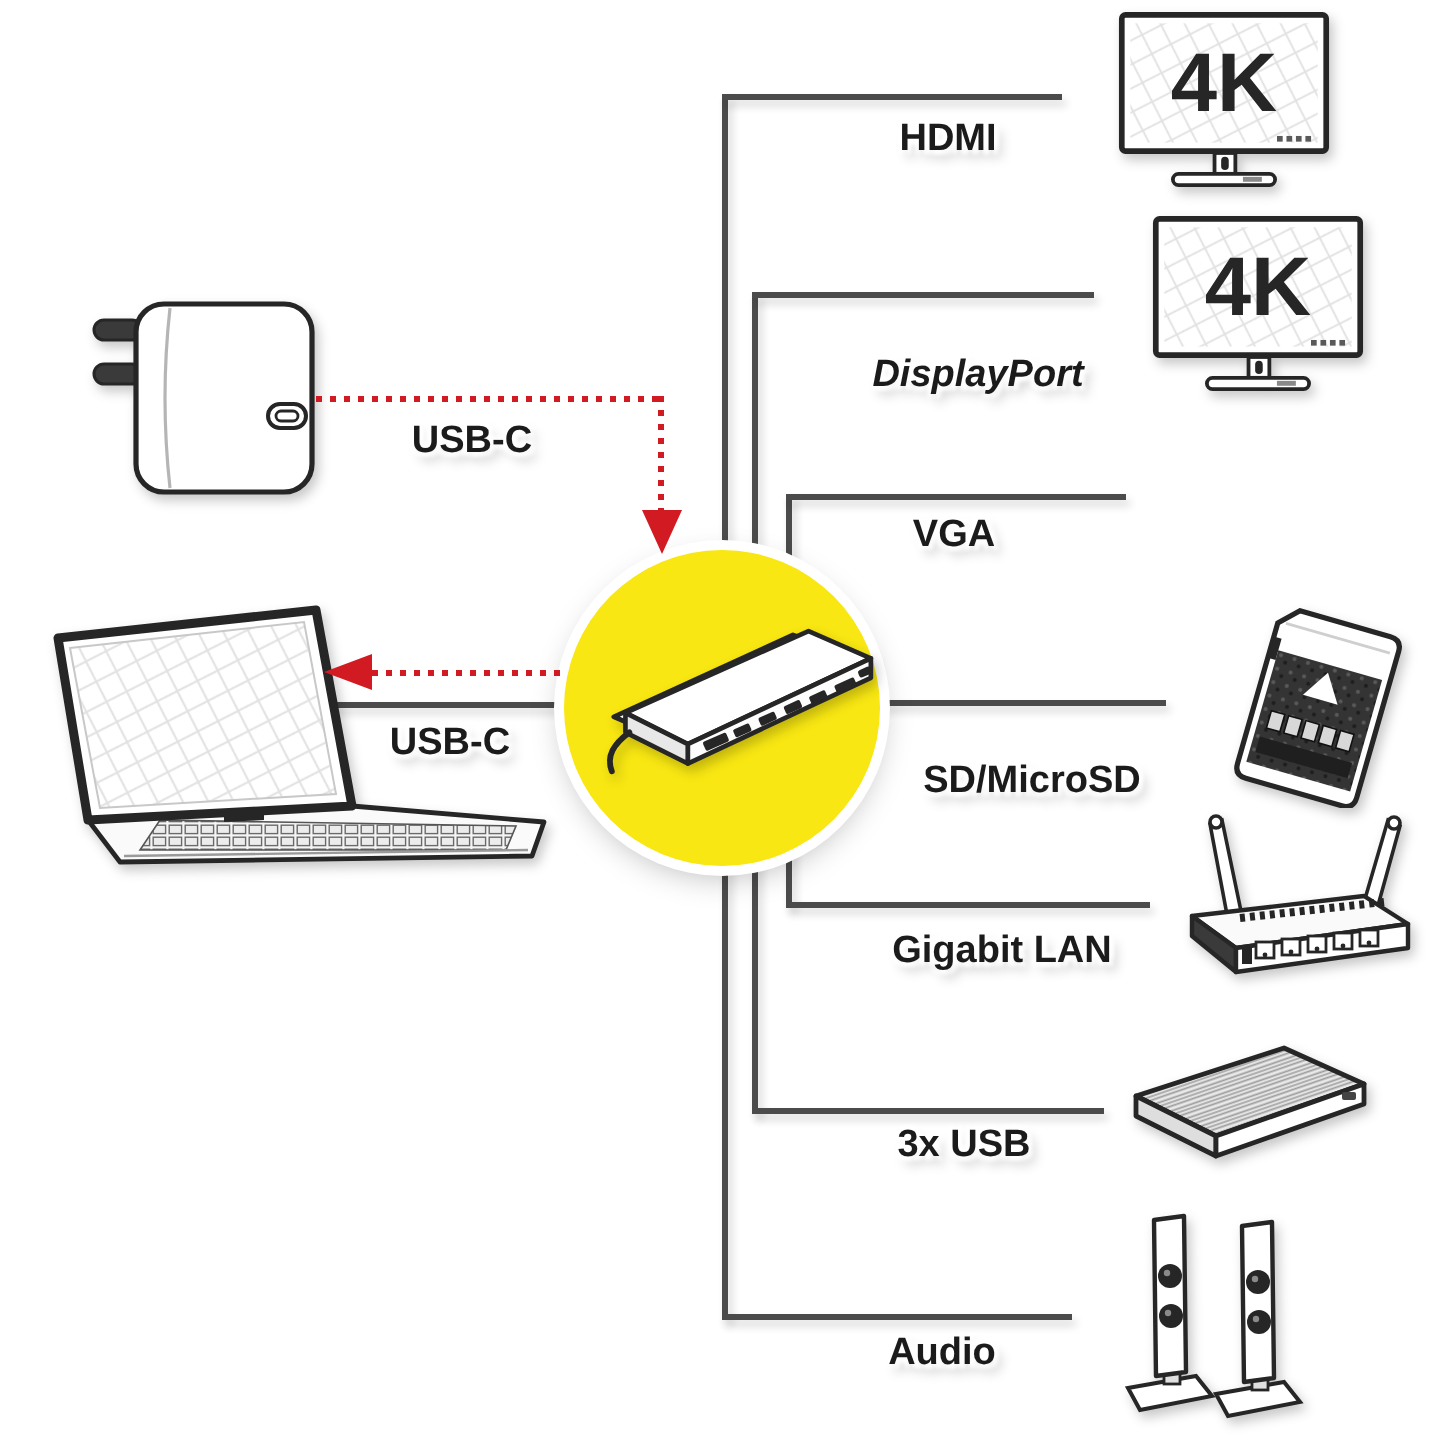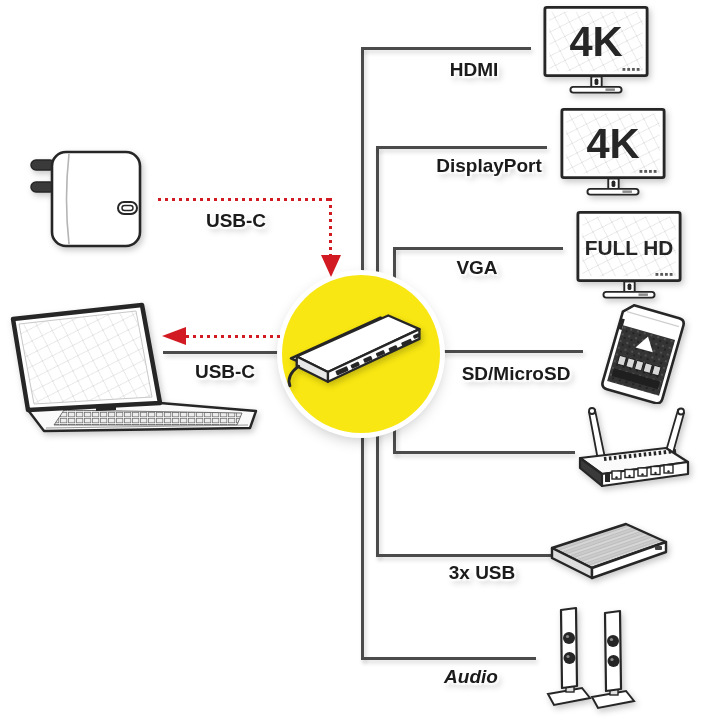--- a/index.html
+++ b/index.html
@@ -13,21 +13,21 @@
           background-image:repeating-linear-gradient(180deg,#d11a21 0 3px,transparent 3px 7px);}
   .arrow{position:absolute;width:0;height:0;z-index:5;}
   #power-arrow{border-left:10px solid transparent;border-right:10px solid transparent;
                border-top:22px solid #d11a21;}
   #usbc-arrow{border-top:9px solid transparent;border-bottom:9px solid transparent;
               border-right:24px solid #d11a21;}
   
   #hub-circle{position:absolute;left:282px;top:275px;width:158px;height:158px;border-radius:50%;
               background:#f8e712;z-index:2;box-shadow:0 0 0 5px #fff,0 5px 16px rgba(0,0,0,0.28);}
   
-  .device{position:absolute;z-index:3;filter:drop-shadow(2px 3px 3px rgba(0,0,0,0.22));}
+  .device{position:absolute;z-index:3;filter:drop-shadow(2px 3px 3px rgba(0,0,0,0.22));margin-left:16px;}
   .device svg{display:block;}
   
   .lbl{position:absolute;z-index:6;font-weight:bold;font-size:19px;color:#1b1b1b;white-space:nowrap;
        transform:translateX(-50%);
        text-shadow:-2px -2px 2px #fff,2px -2px 2px #fff,-2px 2px 2px #fff,2px 2px 2px #fff,
                    3px 4px 6px rgba(0,0,0,0.25);}
   #power-label{text-align:center;line-height:22px;}
   svg text{font-family:"Liberation Sans",sans-serif;font-weight:bold;fill:#262626;}
 </style>
 </head>
@@ -150,37 +150,20 @@
           <rect x="94" y="66" width="3" height="3"></rect>
           <rect x="99" y="66" width="3" height="3"></rect>
         </g>
       <rect x="51" y="75" width="11" height="11" fill="#ffffff" stroke="#262626" stroke-width="2"></rect>
       <rect x="54.5" y="77" width="4" height="7" rx="2" fill="#262626"></rect>
       <rect x="29" y="86" width="54" height="6" rx="3" fill="#ffffff" stroke="#262626" stroke-width="2"></rect>
       <rect x="66" y="87.6" width="10" height="2.6" fill="#8a8a8a"></rect>
     </svg>
   </div>
 
-  <div class="device" style="left:576px;top:210px;">
-    <svg width="106" height="90" viewBox="0 0 112 94">
-      <rect x="2" y="2" width="108" height="72" rx="2" fill="#ffffff" stroke="#262626" stroke-width="3"></rect>
-      <rect x="6.5" y="6.5" width="99" height="63" fill="url(#diam)"></rect>
-      <text x="56" y="47" text-anchor="middle" font-size="22">FULL HD</text>
-      <g fill="#5a5a5a">
-          <rect x="84" y="66" width="3" height="3"></rect>
-          <rect x="89" y="66" width="3" height="3"></rect>
-          <rect x="94" y="66" width="3" height="3"></rect>
-          <rect x="99" y="66" width="3" height="3"></rect>
-        </g>
-      <rect x="51" y="75" width="11" height="11" fill="#ffffff" stroke="#262626" stroke-width="2"></rect>
-      <rect x="54.5" y="77" width="4" height="7" rx="2" fill="#262626"></rect>
-      <rect x="29" y="86" width="54" height="6" rx="3" fill="#ffffff" stroke="#262626" stroke-width="2"></rect>
-      <rect x="66" y="87.6" width="10" height="2.6" fill="#8a8a8a"></rect>
-    </svg>
-  </div>
 
   <div class="device" style="left:588px;top:304px;">
     <svg width="112" height="100" viewBox="0 0 112 100">
       <g transform="rotate(16 56 50)">
         <path d="M33,6 H80 Q86,6 86,12 V88 Q86,94 80,94 H30 Q24,94 24,88 V15 Z" fill="#ffffff" stroke="#262626" stroke-width="2.6"></path>
         <rect x="24" y="22" width="4" height="11" fill="#262626"></rect>
         <rect x="28" y="28" width="54" height="58" fill="url(#sdtex)"></rect>
         <polygon points="55,22 64,36 46,36" fill="#ffffff" transform="translate(0,10)"></polygon>
         <g fill="#d8d8d8" stroke="#111" stroke-width="0.8">
           <rect x="33" y="58" width="7" height="9"></rect>
@@ -253,19 +236,20 @@
           <circle cx="22" cy="56.5" r="1.6" fill="#8a8a8a"></circle>
       </g>
     </svg>
   </div>
 
   <div class="lbl" id="power-label" style="left:236px;top:210px;">
     <div>USB-C</div>
   </div>
   <div class="lbl" style="left:225px;top:361px;">USB-C</div>
   <div class="lbl" style="left:474px;top:59px;">HDMI</div>
-  <div class="lbl" style="left:489px;top:155px;">DisplayPort</div>
+  <div class="lbl" style="left:489px;top:177px;font-style:italic;">DisplayPort</div>
   <div class="lbl" style="left:477px;top:257px;">VGA</div>
-  <div class="lbl" style="left:516px;top:363px;">SD/MicroSD</div>
+  <div class="lbl" style="left:516px;top:380px;">SD/MicroSD</div>
+  <div class="lbl" style="left:501px;top:465px;">Gigabit LAN</div>
   <div class="lbl" style="left:482px;top:562px;">3x USB</div>
-  <div class="lbl" style="left:471px;top:666px;font-style:italic;">Audio</div>
+  <div class="lbl" style="left:471px;top:666px;">Audio</div>
 
 </div>
 
 </body></html>

